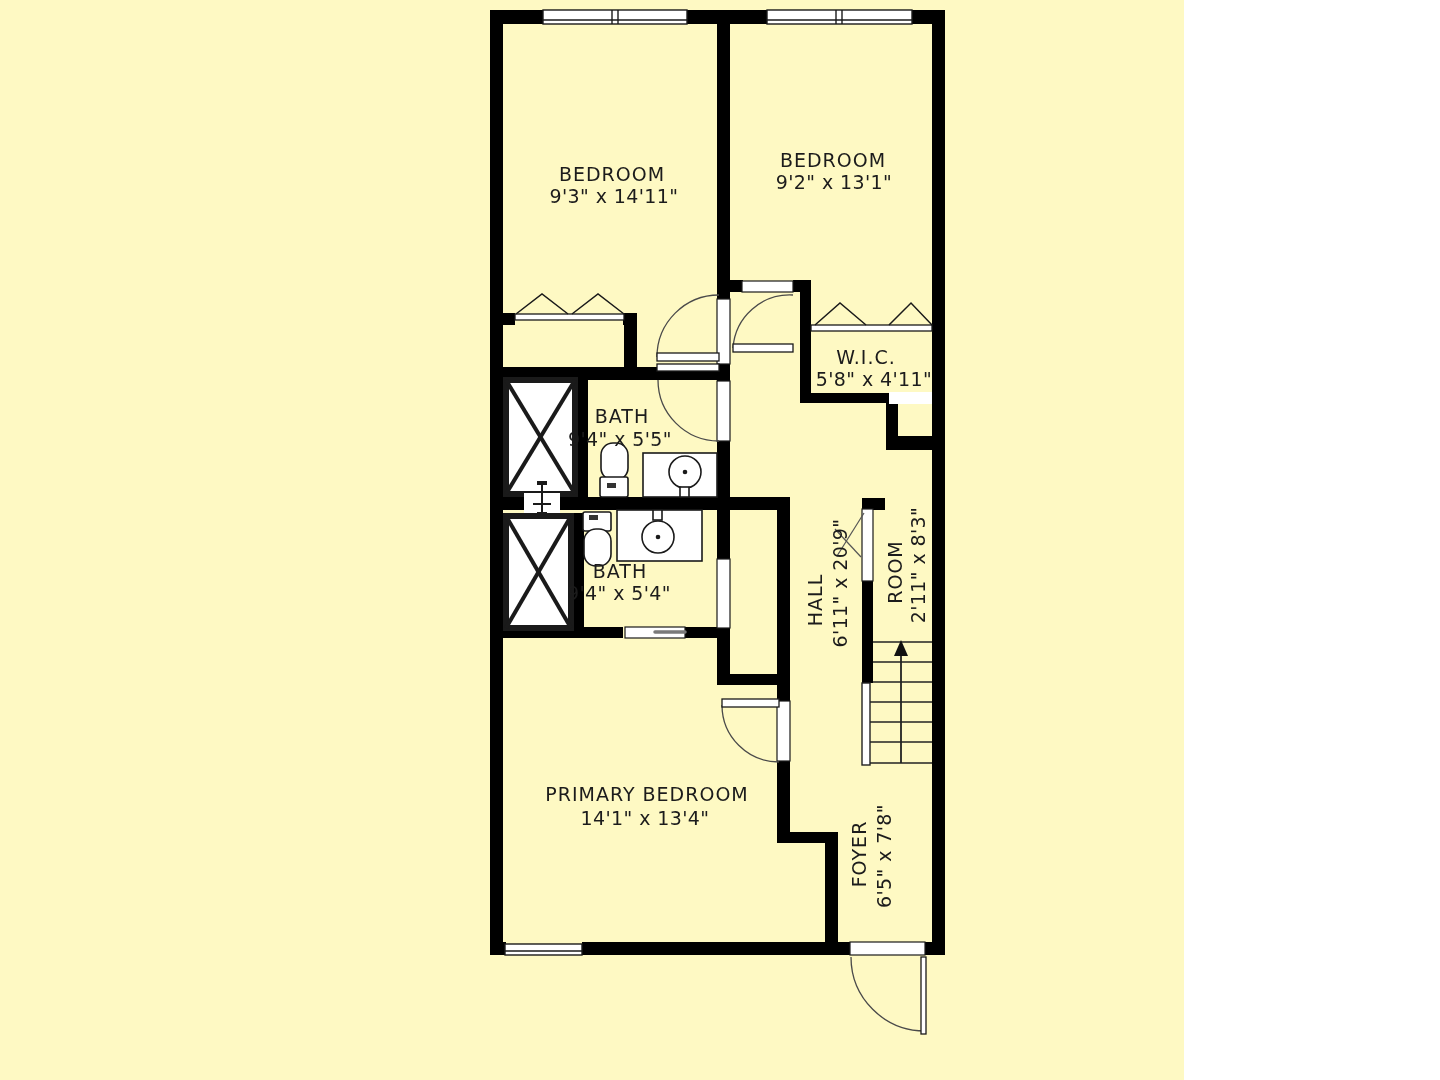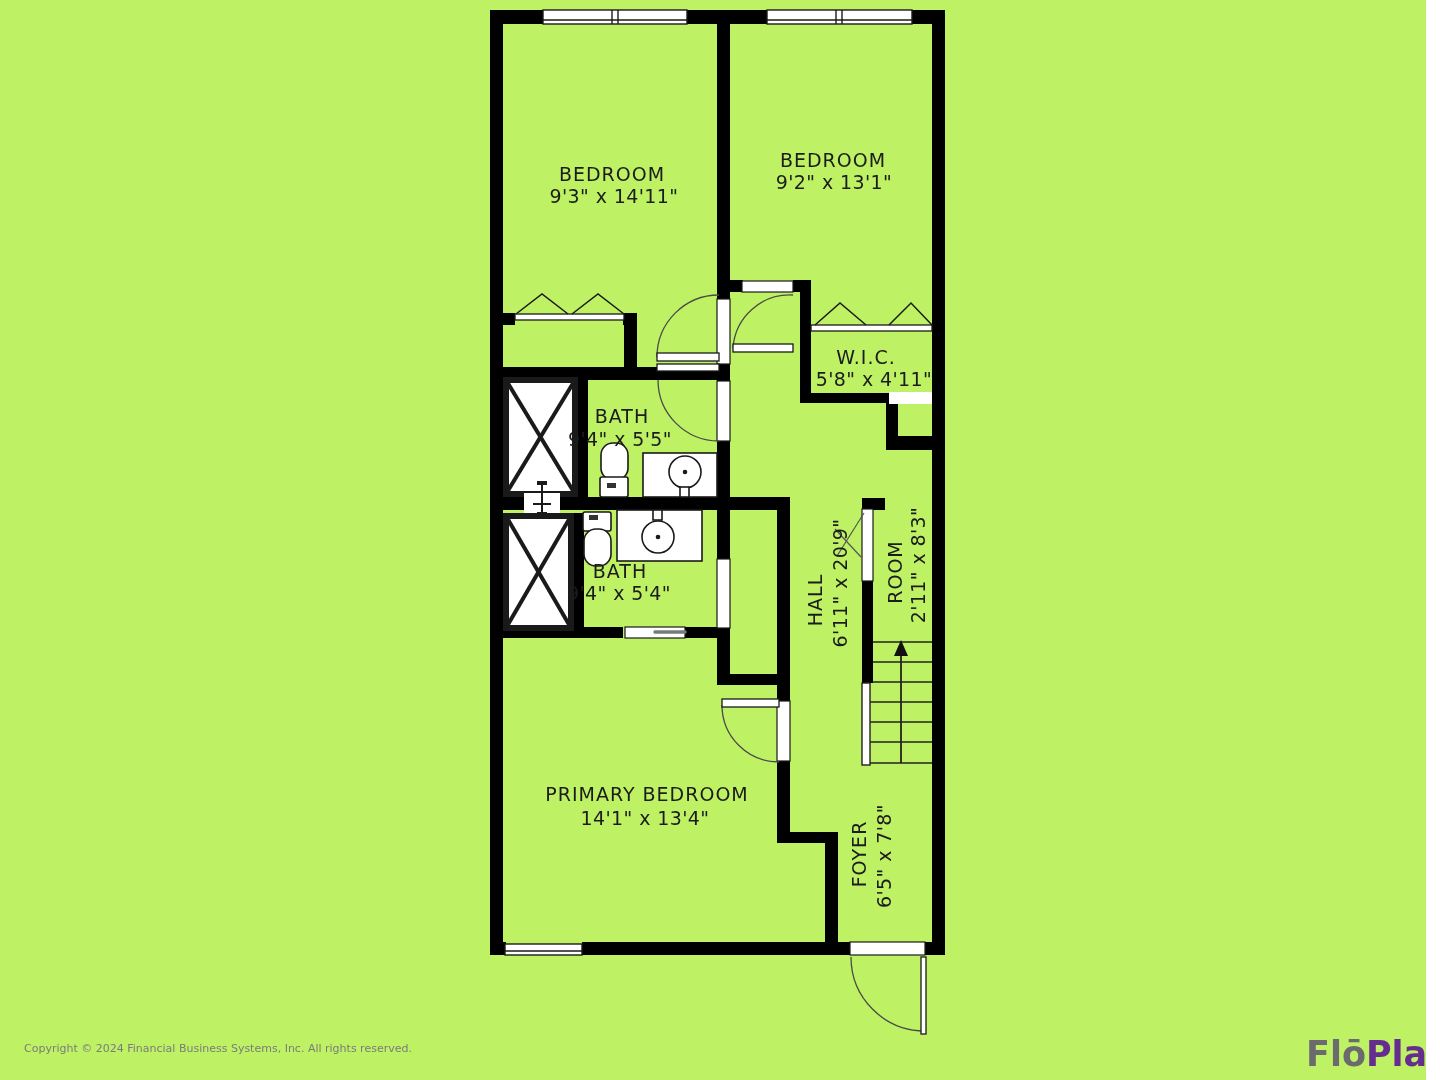--- a/index.html
+++ b/index.html
@@ -1,16 +1,16 @@
 <!DOCTYPE html>
 <html><head>
 <meta charset="utf-8">
 <style>
   html,body{margin:0;padding:0;background:#ffffff;}
-  .stage{position:relative;width:1426px;height:1080px;background:#bef264;overflow:hidden;
+  .stage{position:relative;width:1184px;height:1080px;background:#fef9c3;overflow:hidden;
          font-family:"DejaVu Sans","Liberation Sans",sans-serif;}
   svg{position:absolute;left:0;top:0;}
   svg text{fill:#1c1c1c;font-family:"DejaVu Sans","Liberation Sans",sans-serif;}
   .room-name{font-size:19px;letter-spacing:1px;}
   .room-dims{font-size:19px;letter-spacing:0.4px;}
   .footer{position:absolute;left:0;top:1042px;width:1440px;color:#7b7b7b;
           font-size:11px;line-height:13px;}
   .footer .l1{margin-left:43px;}
   .footer .l2{margin-left:24px;}
   .logo{position:absolute;left:1306px;top:1034px;font-size:35px;font-weight:600;letter-spacing:0px;}
@@ -205,20 +205,19 @@
     </g>
 
     <g transform="translate(872,855) rotate(-90)">
       <text class="room-name" x="1" y="-6">FOYER</text>
       <text class="room-dims" x="-1" y="19">6'5" x 7'8"</text>
     </g>
   </g>
 </svg>
 
 <div class="footer">
-  <div class="l2">Copyright © 2024 Financial Business Systems, Inc. All rights reserved.</div>
 </div>
 
 <div class="logo">
   <span class="flo">Flō</span><span class="plan">Plan</span>
 </div>
 
 </div>
 
 </body></html>

